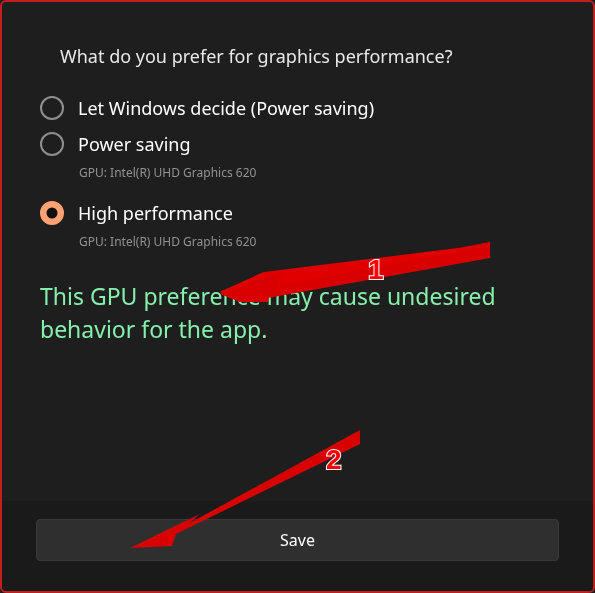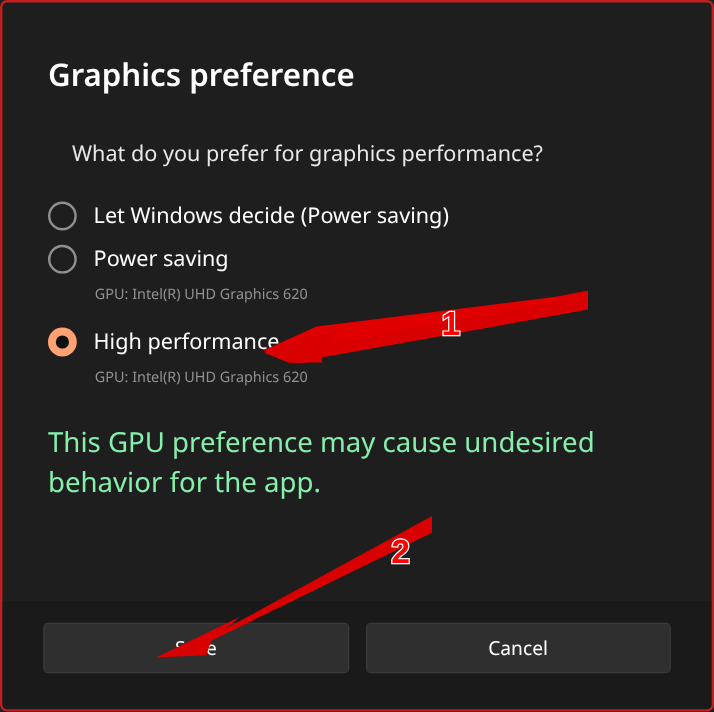--- a/index.html
+++ b/index.html
@@ -99,21 +99,20 @@
       color: #ff0000;
       -webkit-text-stroke: 2px #ffffff;
       paint-order: stroke fill;
       pointer-events: none;
     }
   </style>
 </head>
 <body>
 
 <div class="content">
-  <h1 class="dialog-title">Graphics preference</h1>
   <p class="prompt">What do you prefer for graphics performance?</p>
 
   <div class="radio-group">
 
     <div class="radio-row">
       <span class="radio-circle"></span>
       <span class="radio-label">Let Windows decide (Power saving)</span>
     </div>
 
     <div class="radio-row">
@@ -128,21 +127,20 @@
     </div>
     <div class="radio-detail">GPU: Intel(R) UHD Graphics 620</div>
 
   </div>
 
   <p class="warning">This GPU preference may cause undesired behavior for the app.</p>
 </div>
 
 <div class="button-bar">
   <button class="dlg-button">Save</button>
-  <button class="dlg-button">Cancel</button>
 </div>
 
 <svg class="anno" style="left:218px; top:240px; width:270px; height:60px;" viewBox="0 0 270 60">
   <defs>
     <linearGradient id="g1" x1="0" y1="0" x2="1" y2="0">
       <stop offset="0" stop-color="#ff0000"></stop>
         <stop offset="1" stop-color="#b00000"></stop>
     </linearGradient>
   </defs>
   <polygon points="270,0 40,46 46,34 0,50 36,66 32,54 270,12" fill="url(#g1)" transform="translate(0,-0)"></polygon>

